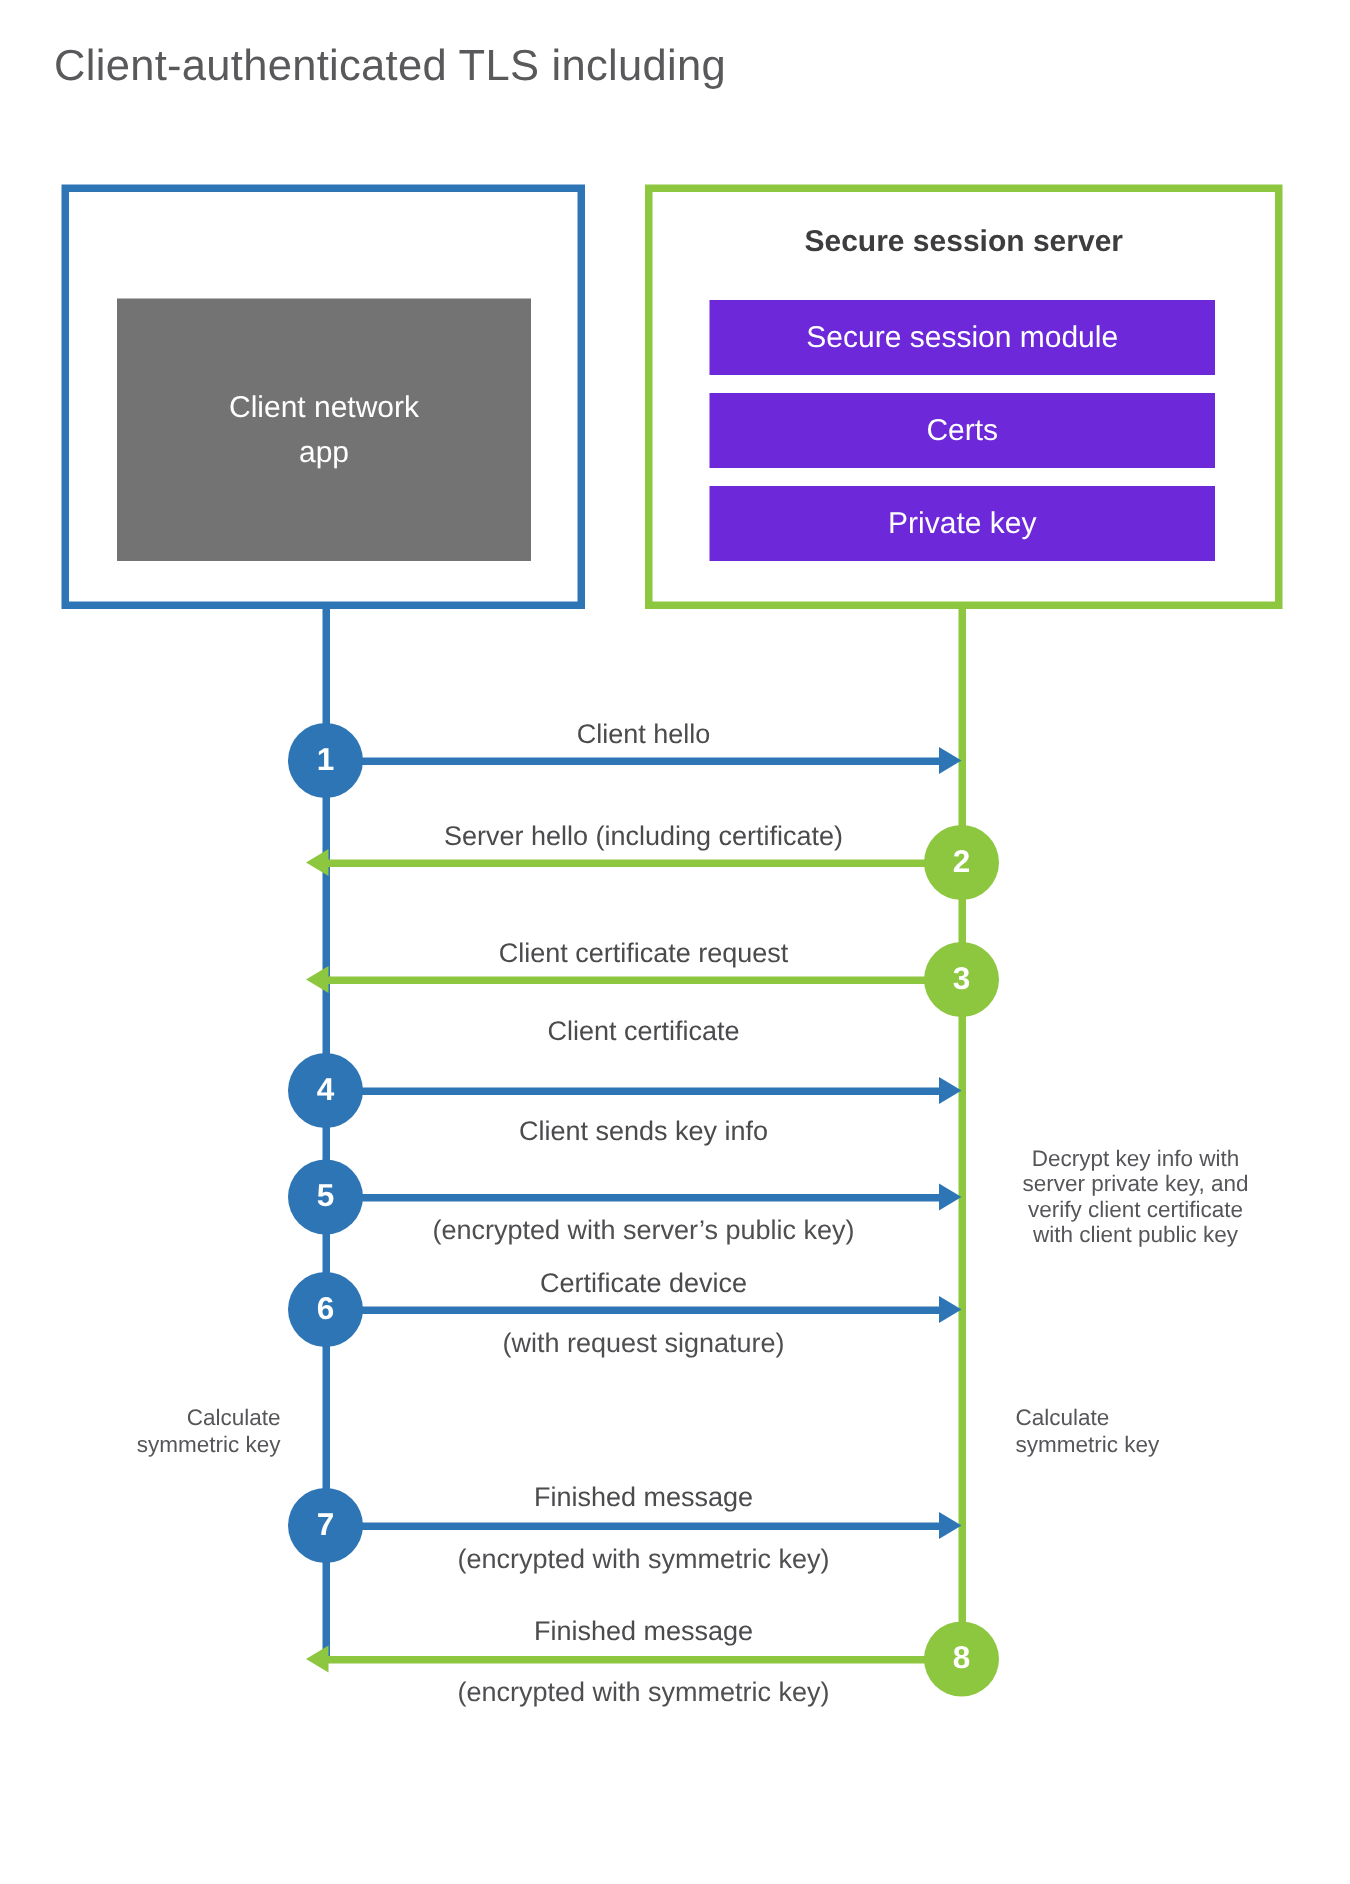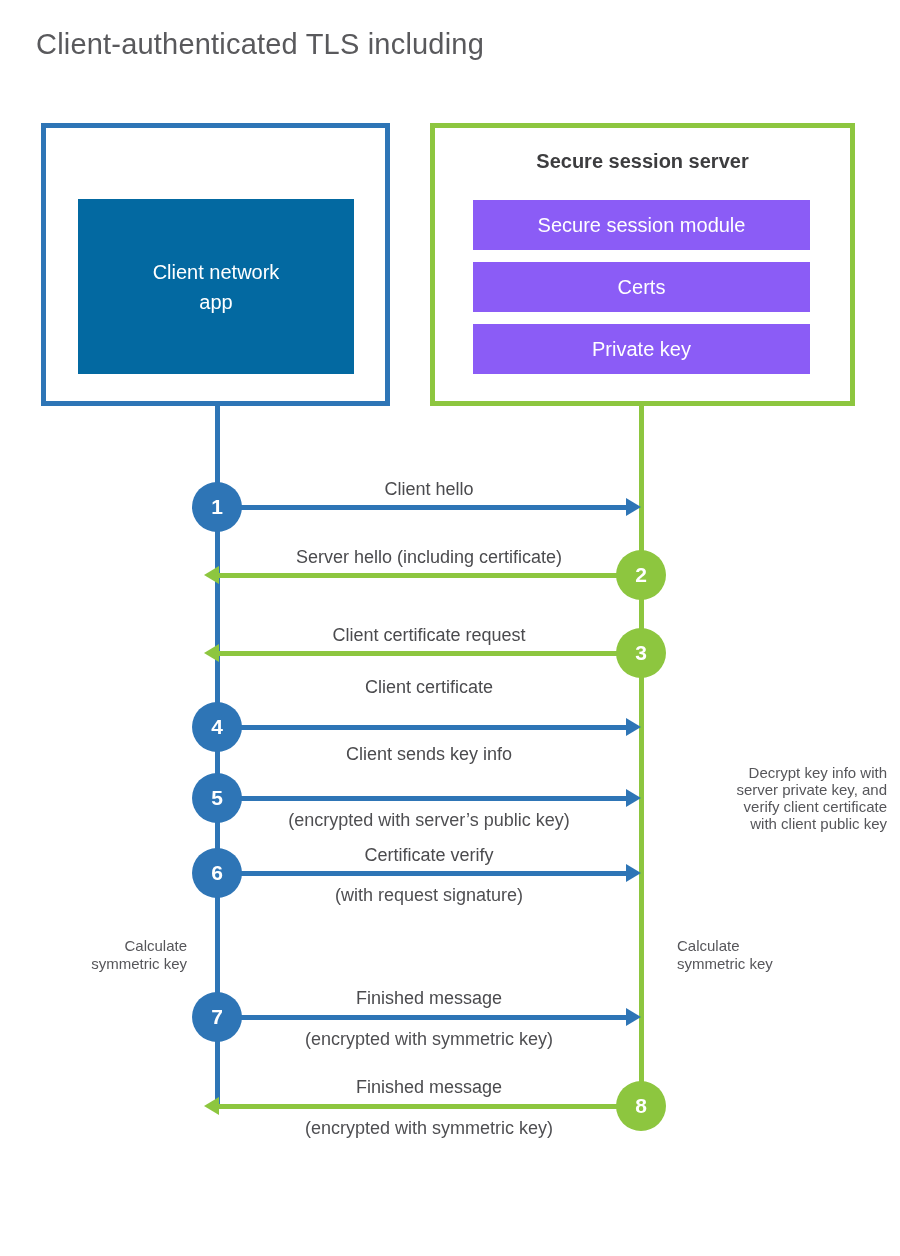--- a/index.html
+++ b/index.html
@@ -14,26 +14,26 @@
   
   .entity-box{position:absolute;top:123px;height:283px;background:#fff;box-sizing:border-box;}
   .client-box{left:41px;width:349px;border:5px solid #2e75b6;}
   .server-box{left:430px;width:425px;border:5px solid #8dc63f;}
   .entity-heading{
     position:absolute;top:150px;text-align:center;font-size:20px;font-weight:700;color:#3d3d3f;
   }
   .client-heading{left:41px;width:349px;}
   .server-heading{left:430px;width:425px;}
   .app-box{
-    position:absolute;left:78px;top:199px;width:276px;height:175px;background:#0369a1;
+    position:absolute;left:78px;top:199px;width:276px;height:175px;background:#737373;
     color:#fff;font-size:20px;line-height:1.5;display:flex;align-items:center;justify-content:center;
     text-align:center;white-space:pre-line;
   }
   .module-bar{
-    position:absolute;left:473px;width:337px;height:50px;background:#8b5cf6;color:#fff;
+    position:absolute;left:473px;width:337px;height:50px;background:#6d28d9;color:#fff;
     font-size:20px;display:flex;align-items:center;justify-content:center;text-align:center;
   }
   .bar-1{top:200px;} .bar-2{top:262px;} .bar-3{top:324px;}
   
   .vline{position:absolute;width:5px;top:405px;}
   .vline-blue{left:215px;height:703px;background:#2e75b6;}
   .vline-green{left:639px;height:701px;background:#8dc63f;}
   
   .shaft{position:absolute;height:5px;}
   .shaft.blue{left:217px;width:410px;background:#2e75b6;}
@@ -47,21 +47,21 @@
     font-size:21px;font-weight:700;display:flex;align-items:center;justify-content:center;
   }
   .circle.blue{left:192px;background:#2e75b6;}
   .circle.green{left:616px;background:#8dc63f;}
   
   .msg{position:absolute;left:217px;width:424px;text-align:center;font-size:18px;color:#4b4b4e;white-space:nowrap;}
   .sub{position:absolute;left:217px;width:424px;text-align:center;font-size:18px;color:#4f4f52;white-space:nowrap;}
   
   .note{position:absolute;font-size:15px;line-height:18px;color:#56565a;white-space:pre-line;}
   .note-client-calc{left:40px;width:147px;top:937px;text-align:right;}
-  .note-server-decrypt{left:667px;width:180px;top:764px;text-align:right;line-height:17px;margin-left:40px;}
+  .note-server-decrypt{left:667px;width:180px;top:764px;text-align:center;line-height:17px;}
   .note-server-calc{left:677px;width:150px;top:937px;text-align:left;}
   
   .s1.shaft{top:505px;} .s1.head{top:498px;} .s1.circle{top:482px;} .s1.msg{top:479px;}
   .s2.shaft{top:573px;} .s2.head{top:566px;} .s2.circle{top:550px;} .s2.msg{top:547px;}
   .s3.shaft{top:651px;} .s3.head{top:644px;} .s3.circle{top:628px;} .s3.msg{top:625px;}
   .s4.shaft{top:725px;} .s4.head{top:718px;} .s4.circle{top:702px;} .s4.msg{top:677px;text-align:center;}
   .s5.shaft{top:796px;} .s5.head{top:789px;} .s5.circle{top:773px;} .s5.msg{top:744px;} .s5.sub{top:810px;}
   .s6.shaft{top:871px;} .s6.head{top:864px;} .s6.circle{top:848px;} .s6.msg{top:845px;} .s6.sub{top:885px;}
   .s7.shaft{top:1015px;} .s7.head{top:1008px;} .s7.circle{top:992px;} .s7.msg{top:988px;} .s7.sub{top:1029px;}
   .s8.shaft{top:1104px;} .s8.head{top:1097px;} .s8.circle{top:1081px;} .s8.msg{top:1077px;} .s8.sub{top:1118px;}
@@ -107,21 +107,21 @@
   <div class="circle blue s4">4</div>
 
   <div class="shaft blue s5"></div>
   <div class="head right s5"></div>
   <div class="msg s5">Client sends key info</div>
   <div class="sub s5">(encrypted with server’s public key)</div>
   <div class="circle blue s5">5</div>
 
   <div class="shaft blue s6"></div>
   <div class="head right s6"></div>
-  <div class="msg s6">Certificate verify</div>
+  <div class="msg s6">Certificate device</div>
   <div class="sub s6">(with request signature)</div>
   <div class="circle blue s6">6</div>
 
   <div class="shaft blue s7"></div>
   <div class="head right s7"></div>
   <div class="msg s7">Finished message</div>
   <div class="sub s7">(encrypted with symmetric key)</div>
   <div class="circle blue s7">7</div>
 
   <div class="shaft green s8"></div>

